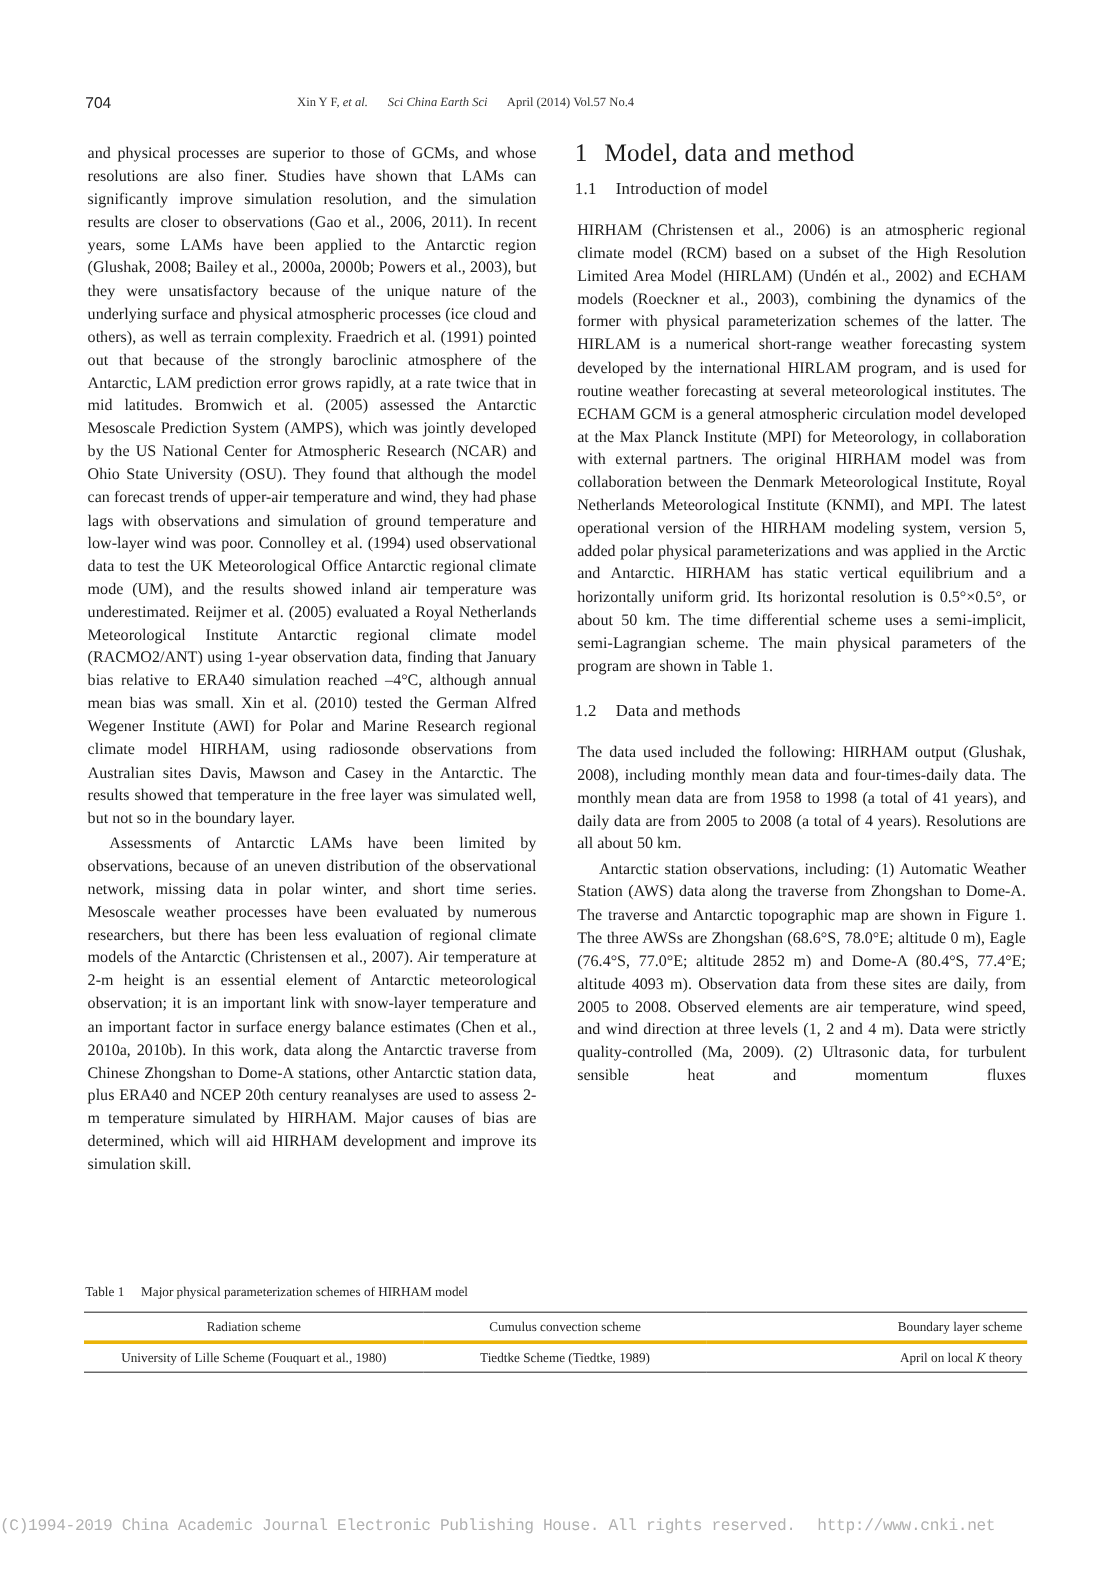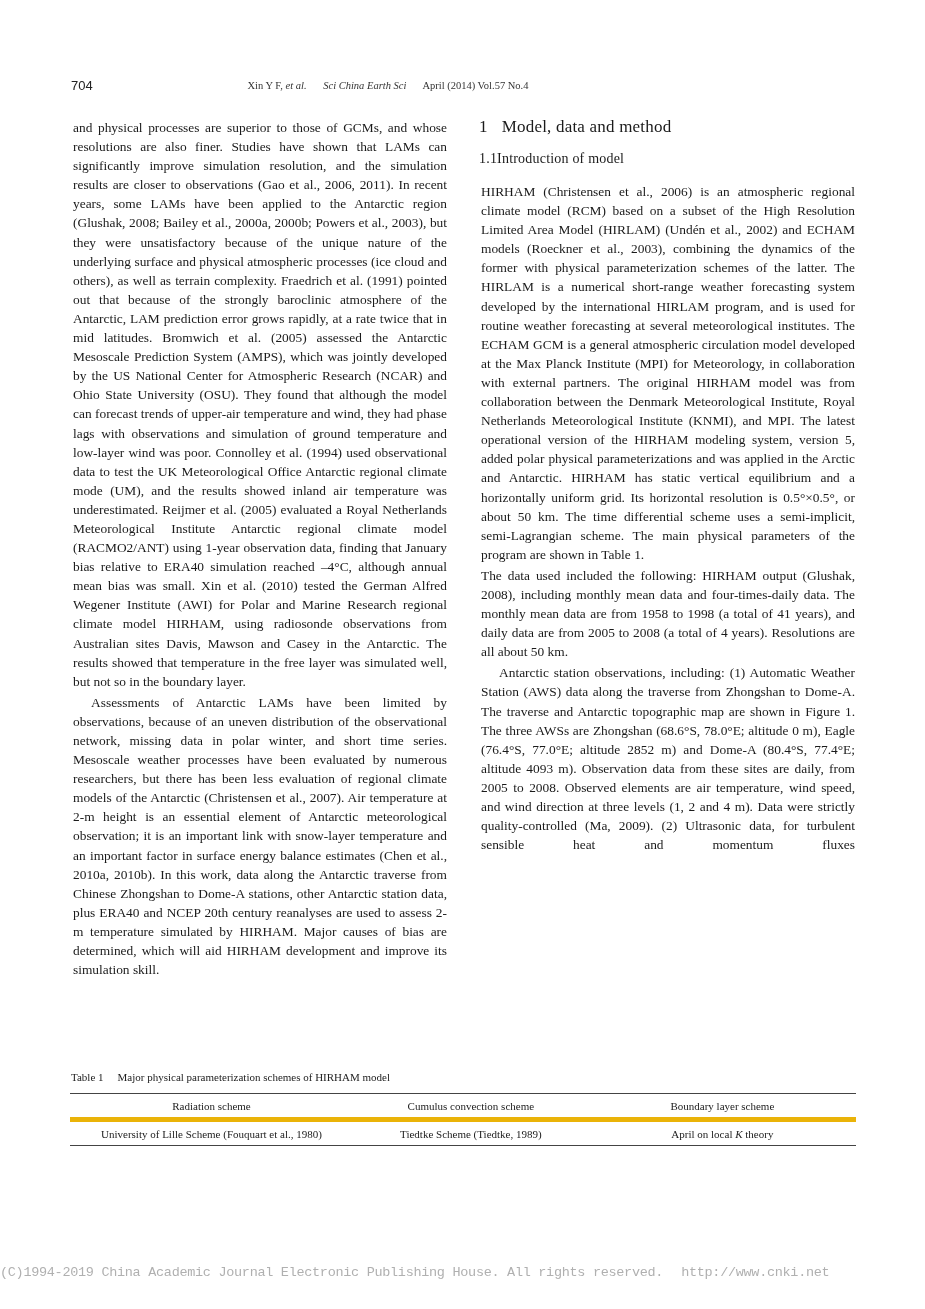--- a/index.html
+++ b/index.html
@@ -8,35 +8,35 @@
   .page-number { position: absolute; left: 71px; top: 78px; font-family: "Liberation Sans", sans-serif; font-size: 13px; color: #222; }
   .running-head { position: absolute; left: 0; width: 776px; top: 80px; text-align: center; font-size: 10.5px; color: #333; }
   .running-head .rh-authors { margin-right: 14px; }
   .running-head .rh-journal { font-style: italic; margin-right: 14px; }
   .running-head em { font-style: italic; }
   .col { position: absolute; top: 116px; width: 378px; font-size: 13.4px; line-height: 19.1px; text-align: justify; }
   .col-left { left: 71px; }
   .col-right { left: 479px; }
   .col p { margin: 2px; }
   .col p.indent { text-indent: 1.35em; }
-  .section-title { font-size: 17px; margin: 0 0 12px 0; line-height: 22px; letter-spacing: 0.2px; }
+  .section-title { font-size: 21px; margin: 0 0 12px 0; line-height: 22px; letter-spacing: 0.2px; }
   .section-title .num { margin-right: 14px; }
   .subsection-title { font-size: 14px; margin: 0 0 14px 0; line-height: 18px; letter-spacing: 0.2px; }
-  .subsection-title .num { }
+  .subsection-title .num { margin-right: 16px; }
   .gap-before { margin-top: 21px !important; }
   .table-caption { position: absolute; left: 71px; top: 1071px; font-size: 11px; color: #222; }
   .table-caption .num { margin-right: 14px; }
   .table-wrap { position: absolute; left: 70px; top: 1093px; width: 786px; }
   table { width: 100%; border-collapse: collapse; font-size: 11px; color: #222; }
-  thead tr { border-top: 1.5px solid #444; border-bottom: 5px solid #eab308; }
+  thead tr { border-top: 1.5px solid #444; border-bottom: 3px solid #eab308; }
   tbody tr { border-bottom: 1.5px solid #444; }
   th, td { font-weight: normal; text-align: center; padding: 5px 4px 5px 4px; height: 13px; }
   th:nth-child(1), td:nth-child(1) { width: 36%; }
   th:nth-child(2), td:nth-child(2) { width: 30%; }
-  th:nth-child(3), td:nth-child(3) { width: 34%; }
+  th:nth-child(3), td:nth-child(3) { width: 34%; text-align: right; }
   .footer { position: absolute; left: 0; width: 925px; top: 1265px; text-align: left; font-family: Liberation Mono, monospace; font-size: 13.5px; color: #b0b0b0; letter-spacing: -0.3px; }
   .footer .url { margin-left: 18px; }
 </style>
 </head>
 <body>
 
 <div class="page-number">704</div>
 
 <div class="running-head">
   <span class="rh-authors"><span>Xin Y F, </span><em>et al.</em></span>
@@ -50,20 +50,23 @@
 </div>
 
 <div class="col col-right">
   <h2 class="section-title" style="font-weight:normal;">
     <span class="num">1</span><span>Model, data and method</span>
   </h2>
   <h3 class="subsection-title" style="font-weight:normal;">
     <span class="num">1.1</span><span>Introduction of model</span>
   </h3>
   <p>HIRHAM (Christensen et al., 2006) is an atmospheric regional climate model (RCM) based on a subset of the High Resolution Limited Area Model (HIRLAM) (Undén et al., 2002) and ECHAM models (Roeckner et al., 2003), combining the dynamics of the former with physical parameterization schemes of the latter. The HIRLAM is a numerical short-range weather forecasting system developed by the international HIRLAM program, and is used for routine weather forecasting at several meteorological institutes. The ECHAM GCM is a general atmospheric circulation model developed at the Max Planck Institute (MPI) for Meteorology, in collaboration with external partners. The original HIRHAM model was from collaboration between the Denmark Meteorological Institute, Royal Netherlands Meteorological Institute (KNMI), and MPI. The latest operational version of the HIRHAM modeling system, version 5, added polar physical parameterizations and was applied in the Arctic and Antarctic. HIRHAM has static vertical equilibrium and a horizontally uniform grid. Its horizontal resolution is 0.5°×0.5°, or about 50 km. The time differential scheme uses a semi-implicit, semi-Lagrangian scheme. The main physical parameters of the program are shown in Table 1.</p>
+  <h3 class="subsection-title gap-before" style="font-weight:normal; margin-top:24px;">
+    <span class="num">1.2</span><span>Data and methods</span>
+  </h3>
   <p>The data used included the following: HIRHAM output (Glushak, 2008), including monthly mean data and four-times-daily data. The monthly mean data are from 1958 to 1998 (a total of 41 years), and daily data are from 2005 to 2008 (a total of 4 years). Resolutions are all about 50 km.</p>
   <p class="indent last-line-spread-wrap" style="text-align-last: justify;">Antarctic station observations, including: (1) Automatic Weather Station (AWS) data along the traverse from Zhongshan to Dome-A. The traverse and Antarctic topographic map are shown in Figure 1. The three AWSs are Zhongshan (68.6°S, 78.0°E; altitude 0 m), Eagle (76.4°S, 77.0°E; altitude 2852 m) and Dome-A (80.4°S, 77.4°E; altitude 4093 m). Observation data from these sites are daily, from 2005 to 2008. Observed elements are air temperature, wind speed, and wind direction at three levels (1, 2 and 4 m). Data were strictly quality-controlled (Ma, 2009). (2) Ultrasonic data, for turbulent sensible heat and momentum fluxes</p>
 </div>
 
 <div class="table-caption">
   <span class="num">Table 1</span><span>Major physical parameterization schemes of HIRHAM model</span>
 </div>
 
 <div class="table-wrap">
   <table>

